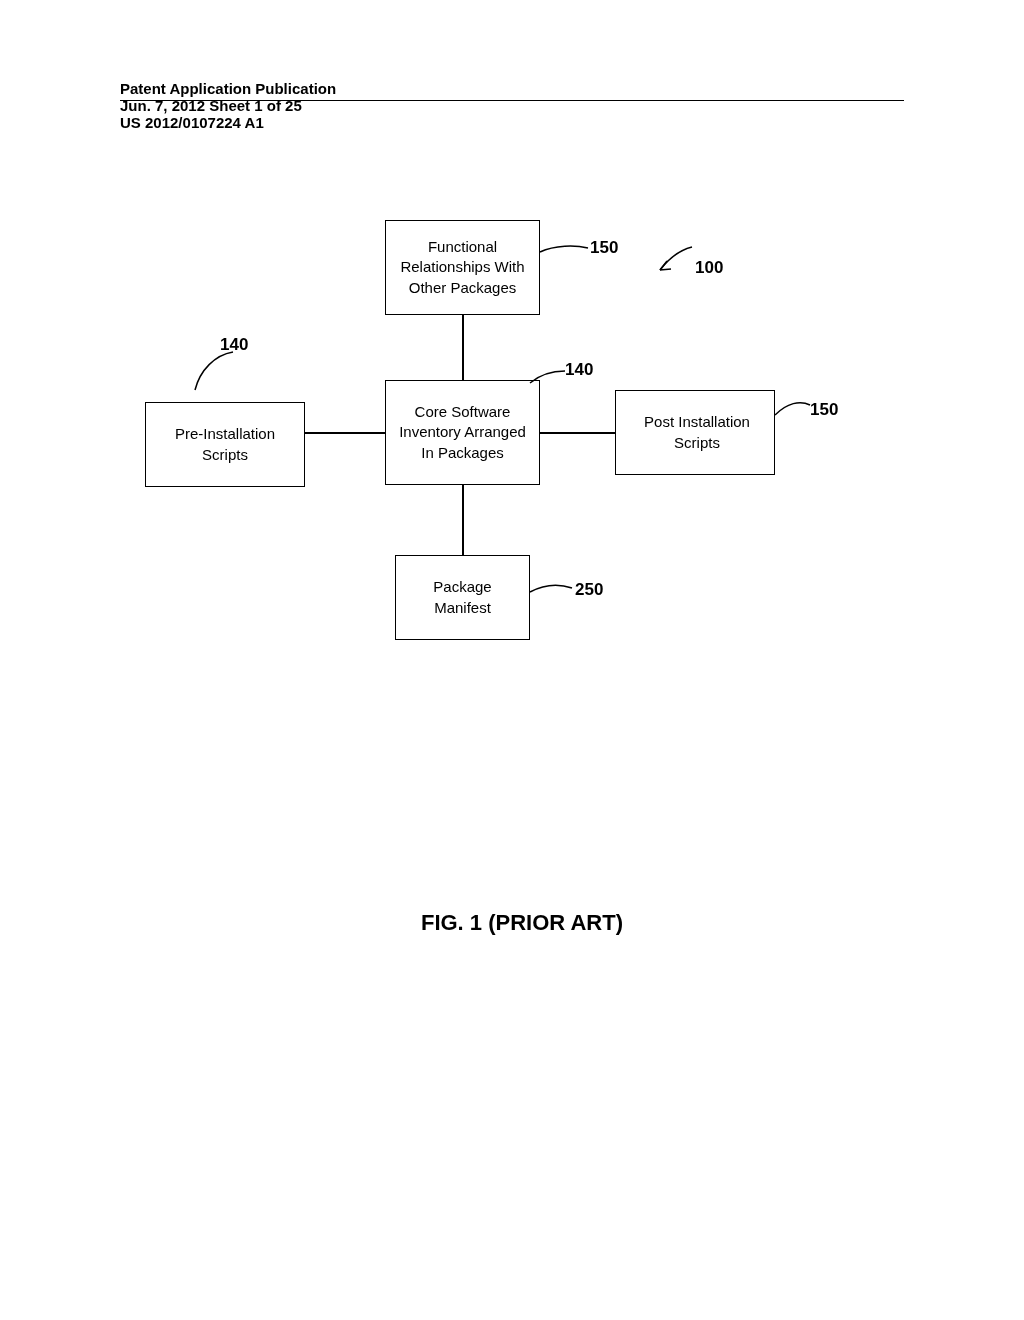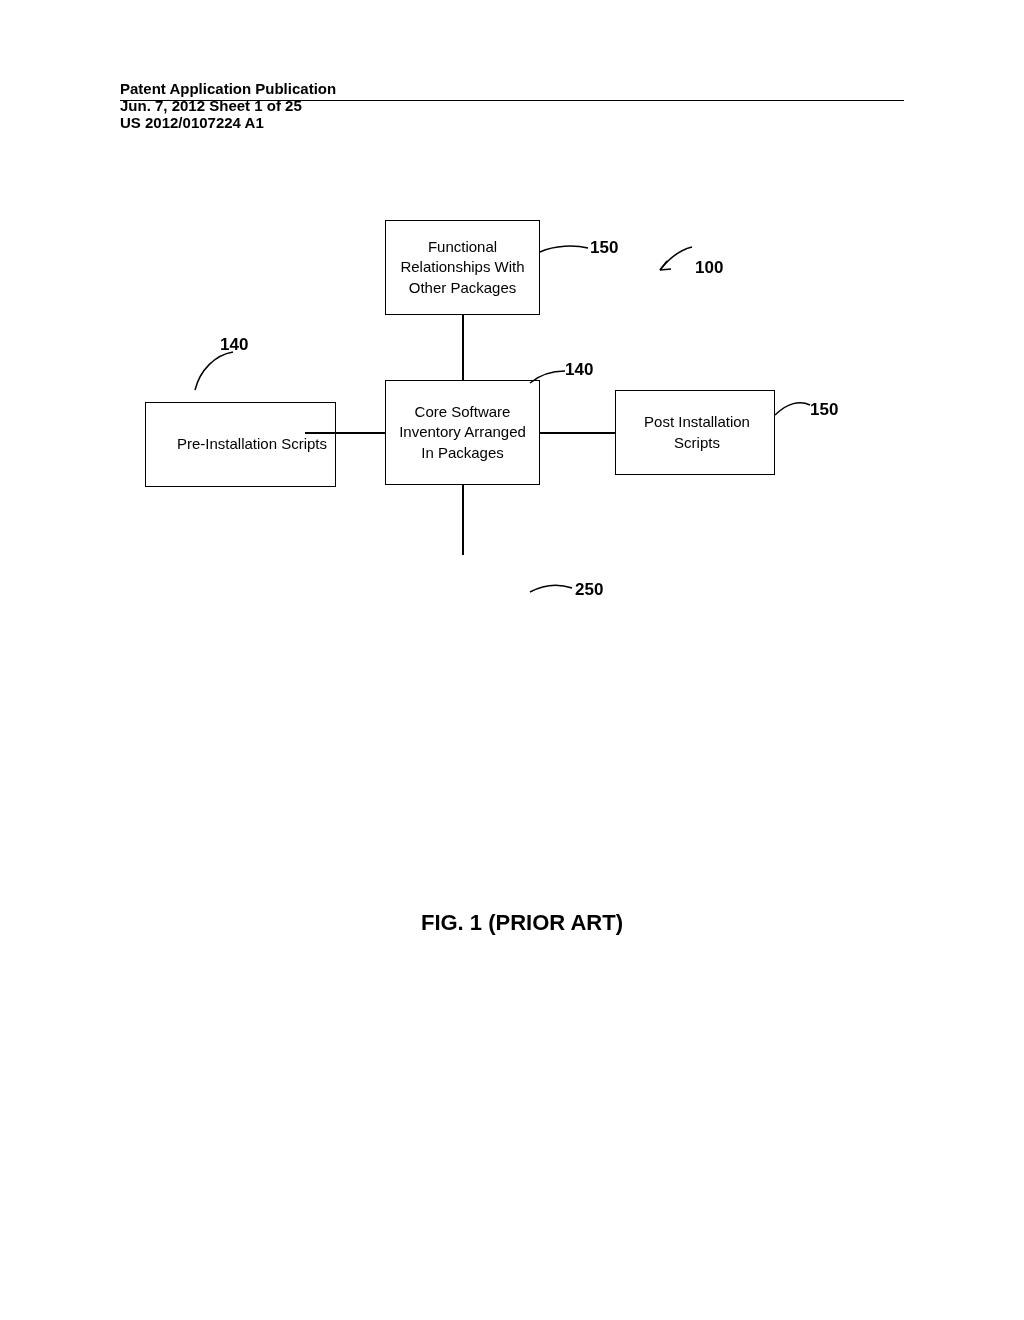--- a/index.html
+++ b/index.html
@@ -68,23 +68,22 @@
     .box-center {
       top: 160px;
       left: 385px;
       width: 155px;
       height: 105px;
     }
     
     .box-left {
       top: 182px;
       left: 145px;
-      width: 191px;
+      width: 160px;
       height: 85px;
-      justify-content: flex-end;
     }
     
     .box-right {
       top: 170px;
       left: 615px;
       width: 160px;
       height: 85px;
       padding-left: 12px;
     }
     
@@ -205,20 +204,23 @@
   </div>
 
   <div class="box box-left">
     <span>Pre-Installation Scripts</span>
   </div>
 
   <div class="box box-right">
     <span>Post Installation Scripts</span>
   </div>
 
+  <div class="box box-bottom">
+    <span>Package Manifest</span>
+  </div>
 
   <div class="connector conn-top-center"></div>
   <div class="connector conn-left-center"></div>
   <div class="connector conn-right-center"></div>
   <div class="connector conn-bottom-center"></div>
 
   <div class="ref-label ref-120">150</div>
   <div class="ref-label ref-100">100</div>
   <div class="ref-label ref-140">140</div>
   <div class="ref-label ref-110">140</div>

